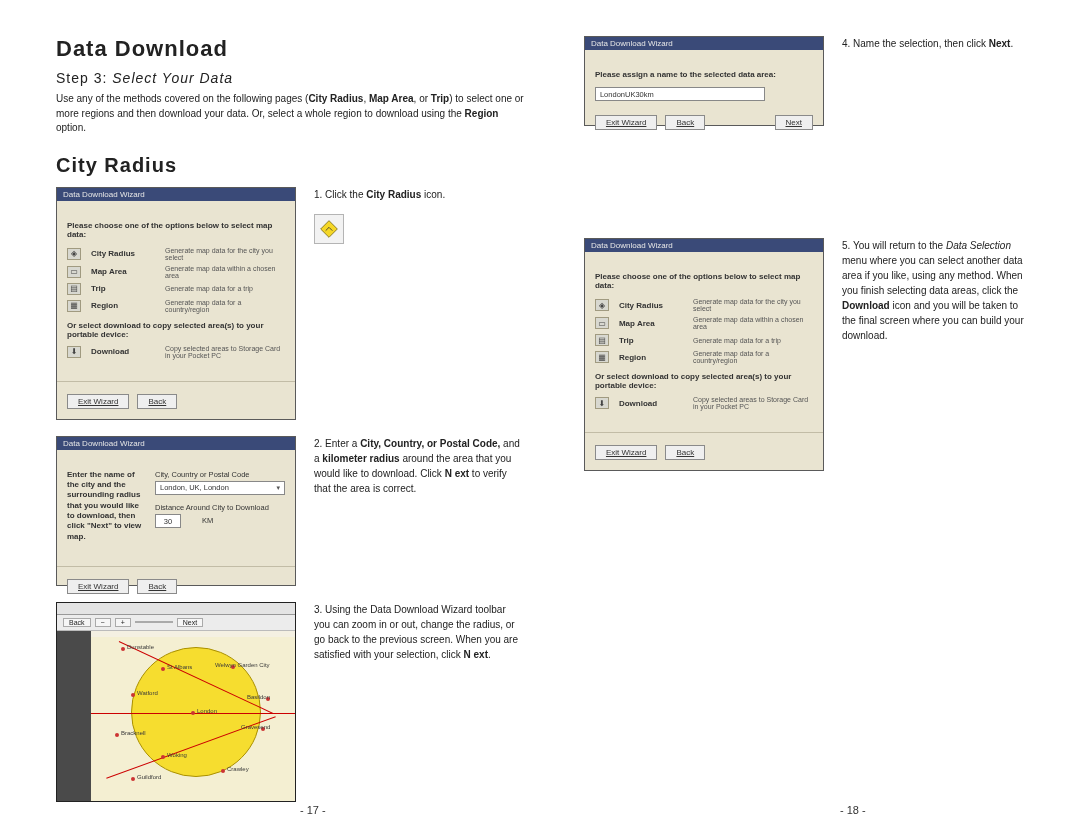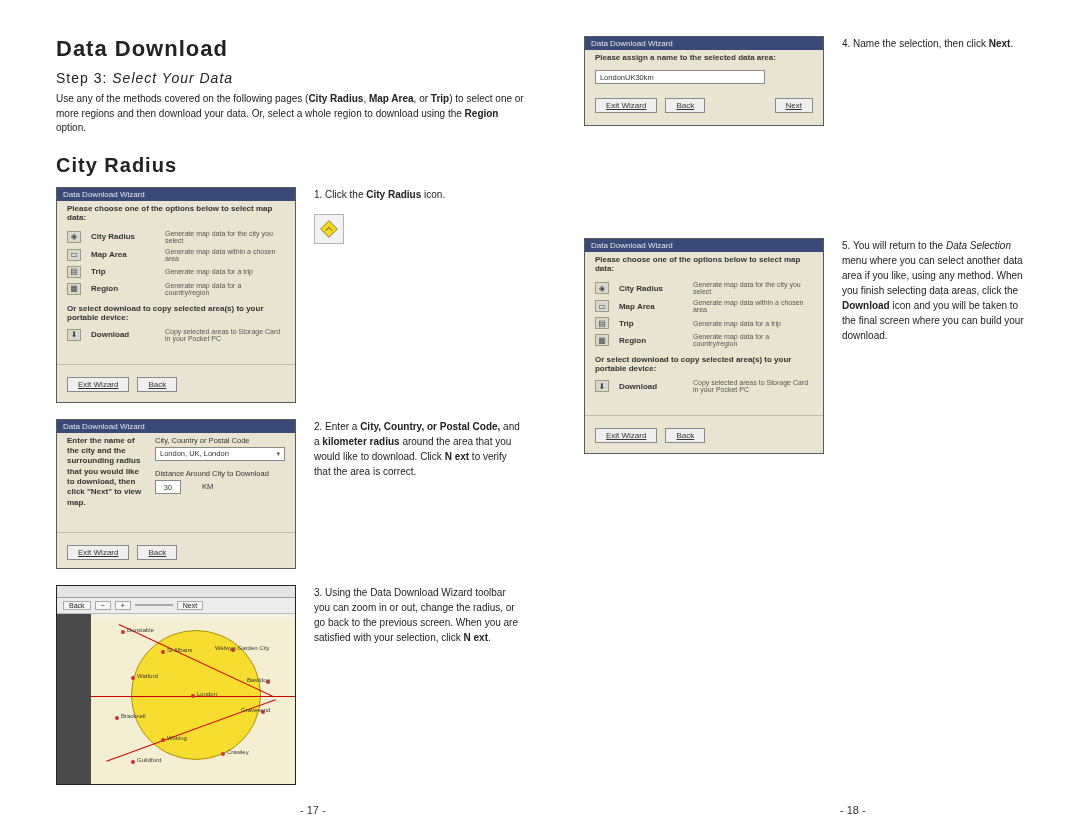--- a/index.html
+++ b/index.html
@@ -21,21 +21,21 @@
     width: 240px;
     font-size: 8px;
     color: #333;
   }
   .panel .titlebar {
     background: #3a4a78;
     color: #e6e6e6;
     padding: 2px 6px;
     font-size: 8px;
   }
-  .panel .body { padding: 3px 10px 8px; }
+  .panel .body { padding: 20px 10px 8px; }
   .panel .instr { font-weight: 700; margin-bottom: 8px; font-size: 8px; }
   .optlist { list-style: none; margin-bottom: 8px; }
   .optlist li { display: flex; align-items: center; gap: 10px; margin: 4px 0; }
   .optlist .ic {
     width: 14px; height: 12px; background: #d8d8d0; border: 1px solid #a09a80;
     display: flex; align-items: center; justify-content: center; font-size: 8px; color:#444;
   }
   .optlist .lbl { font-weight: 700; width: 64px; font-size: 8px; }
   .optlist .desc { font-size: 7px; color: #555; flex:1; }
   .optline { font-weight: 700; font-size: 8px; margin: 6px 0; }

